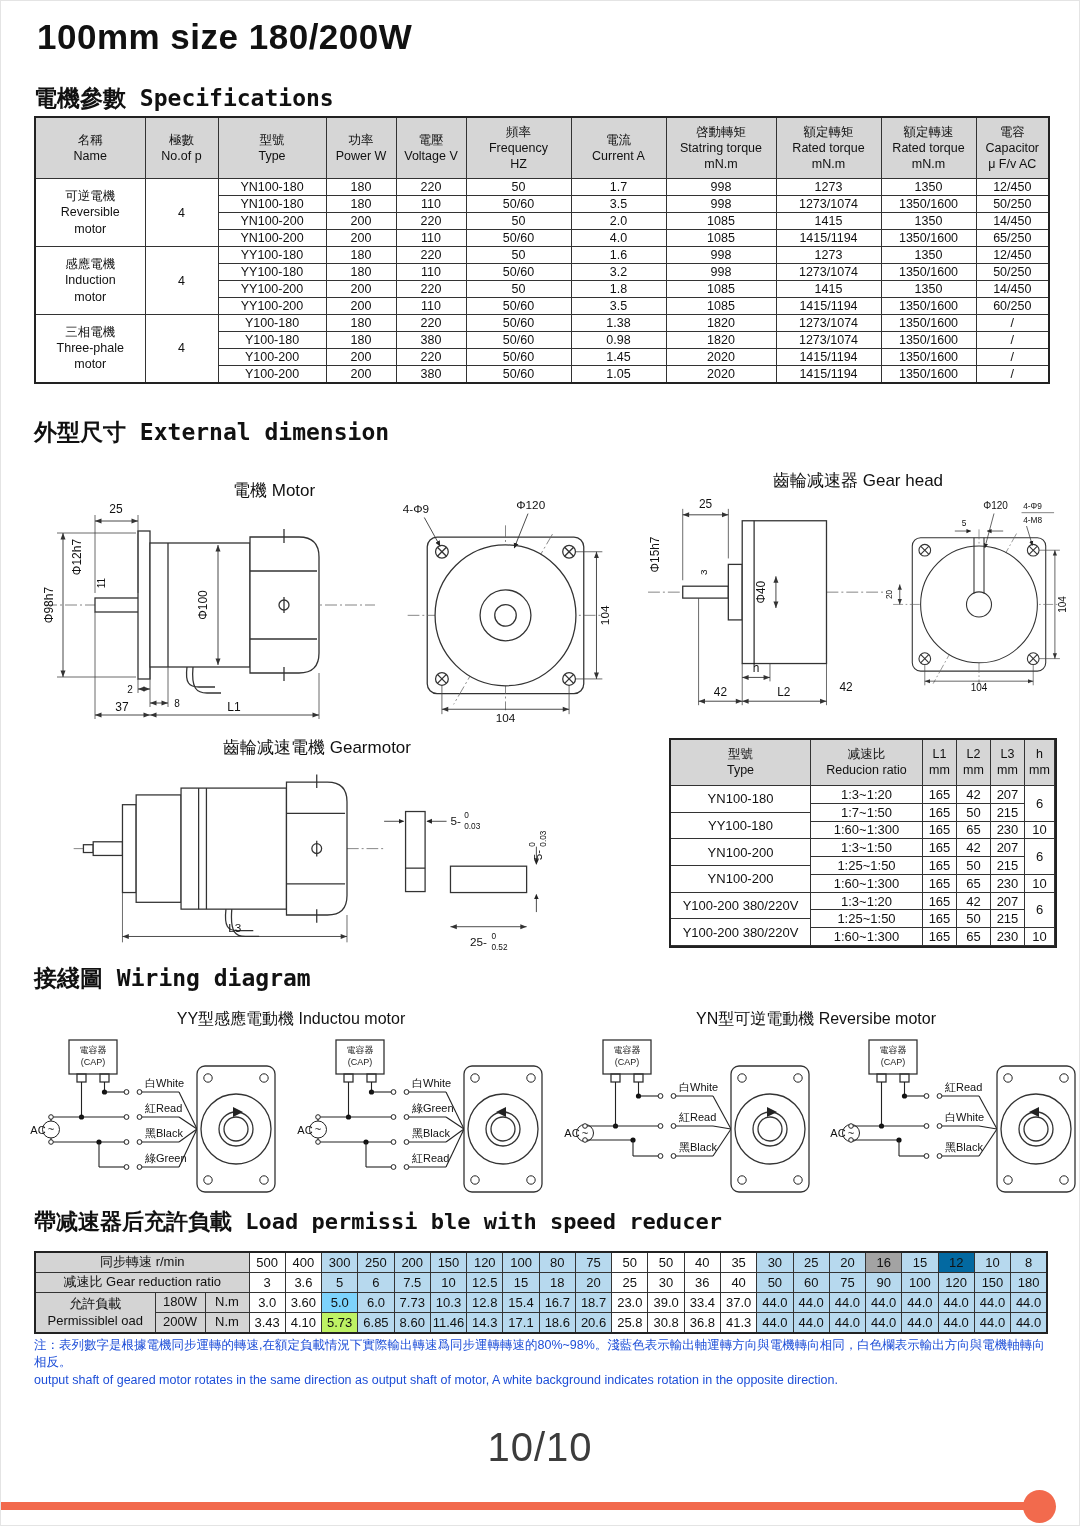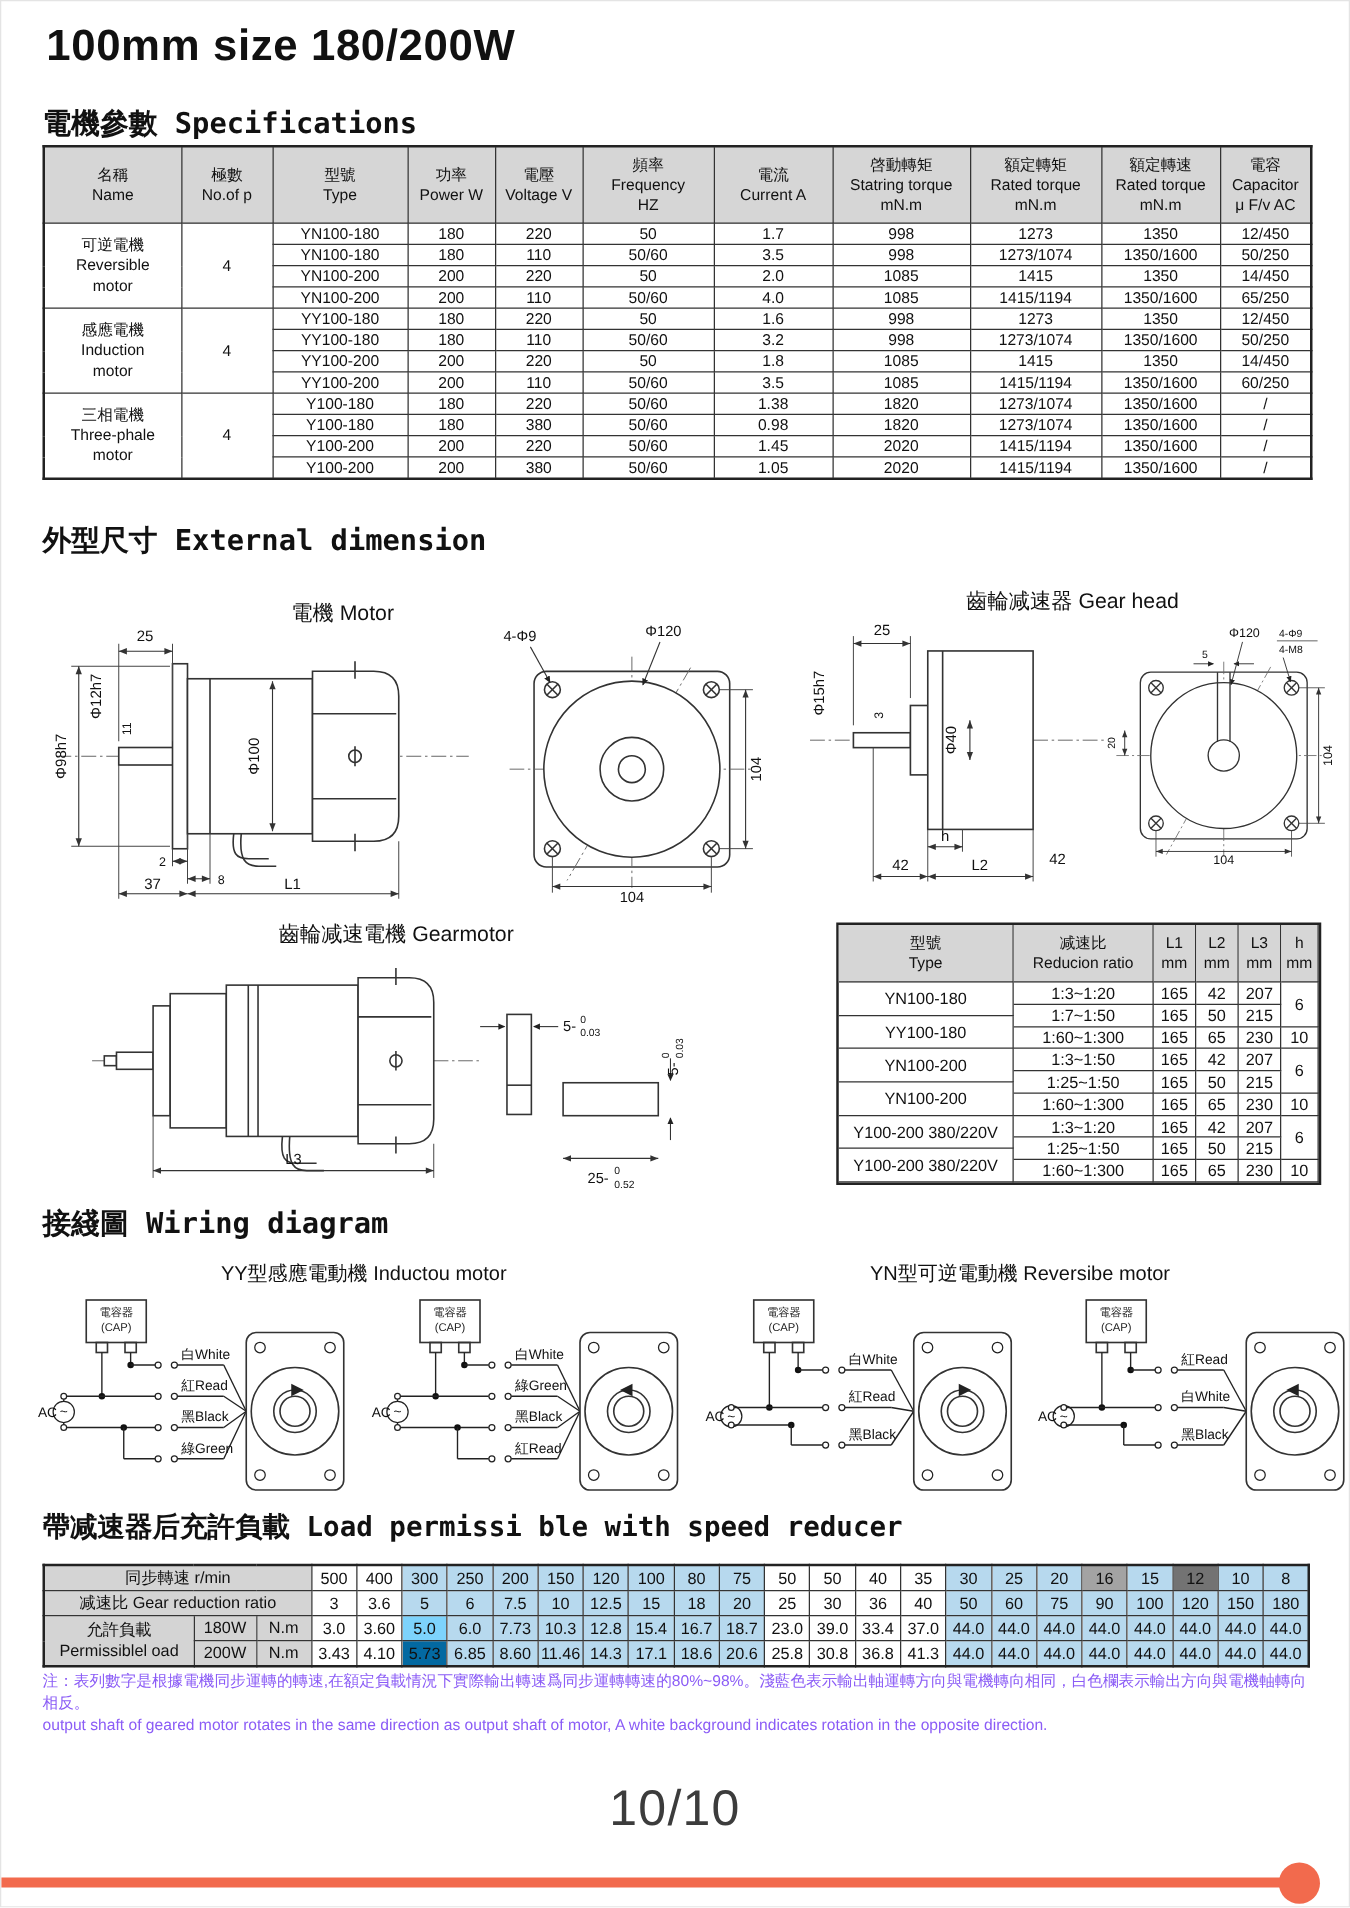--- a/index.html
+++ b/index.html
@@ -66,21 +66,21 @@
   .wlabel{font-size:11px;fill:#111;}
 
   
   #load-table{position:absolute;left:33px;top:1250px;width:1014px;border-collapse:collapse;
       border:2px solid #222;table-layout:fixed;}
   #load-table th,#load-table td{border:1px solid #333;text-align:center;height:19px;
       padding:0;font-size:13px;font-weight:normal;overflow:hidden;}
   .lh{background:#d4d4d4;white-space:pre-line;line-height:1.25;}
 
   #notes{position:absolute;left:33px;top:1336px;width:1016px;}
-  .note-line{font-size:12.5px;line-height:1.38;color:#8b5cf6;}
+  .note-line{font-size:12.5px;line-height:1.38;color:#1d4ed8;}
 
   #page-num{position:absolute;left:0;top:1424px;width:100%;text-align:center;
       font-size:40px;color:#3c3c3c;letter-spacing:1px;}
   #footer-line{position:absolute;left:0;top:1501px;width:1042px;height:8px;border-radius:0 4px 4px 0;}
   #footer-dot{position:absolute;left:1022px;top:1489px;width:33px;height:33px;border-radius:50%;}
 </style>
 </head>
 <body>
 
 <svg width="0" height="0" style="position:absolute">
@@ -811,21 +811,21 @@
           <td style="background: rgb(183, 217, 238);">75</td>
           <td>50</td>
           <td>50</td>
           <td>40</td>
           <td>35</td>
           <td style="background: rgb(183, 217, 238);">30</td>
           <td style="background: rgb(183, 217, 238);">25</td>
           <td style="background: rgb(183, 217, 238);">20</td>
           <td style="background: #a3a3a3;">16</td>
           <td style="background: rgb(183, 217, 238);">15</td>
-          <td style="background: #737373; margin-top: 27px;">12</td>
+          <td style="background: #0369a1; margin-top: 27px;">12</td>
           <td style="background: rgb(183, 217, 238);">10</td>
           <td style="background: rgb(183, 217, 238);">8</td>
         </tr>
         <tr>
           <th class="lh" colspan="3">减速比 Gear reduction ratio</th>
           <td>3</td>
           <td>3.6</td>
           <td style="background: rgb(183, 217, 238);">5</td>
           <td style="background: rgb(183, 217, 238);">6</td>
           <td style="background: rgb(183, 217, 238);">7.5</td>
@@ -873,21 +873,21 @@
           <td style="background: rgb(183, 217, 238);">44.0</td>
           <td style="background: rgb(183, 217, 238);">44.0</td>
           <td style="background: rgb(183, 217, 238);">44.0</td>
           <td style="background: rgb(183, 217, 238);">44.0</td>
         </tr>
         <tr>
           <th class="lh">200W</th>
           <th class="lh">N.m</th>
           <td>3.43</td>
           <td>4.10</td>
-          <td style="background: #0369a1;">5.73</td>
+          <td style="background: #bef264;">5.73</td>
           <td style="background: rgb(183, 217, 238);">6.85</td>
           <td style="background: rgb(183, 217, 238);">8.60</td>
           <td style="background: rgb(183, 217, 238);">11.46</td>
           <td style="background: rgb(183, 217, 238);">14.3</td>
           <td style="background: rgb(183, 217, 238);">17.1</td>
           <td style="background: rgb(183, 217, 238);">18.6</td>
           <td style="background: rgb(183, 217, 238);">20.6</td>
           <td>25.8</td>
           <td>30.8</td>
           <td>36.8</td>

